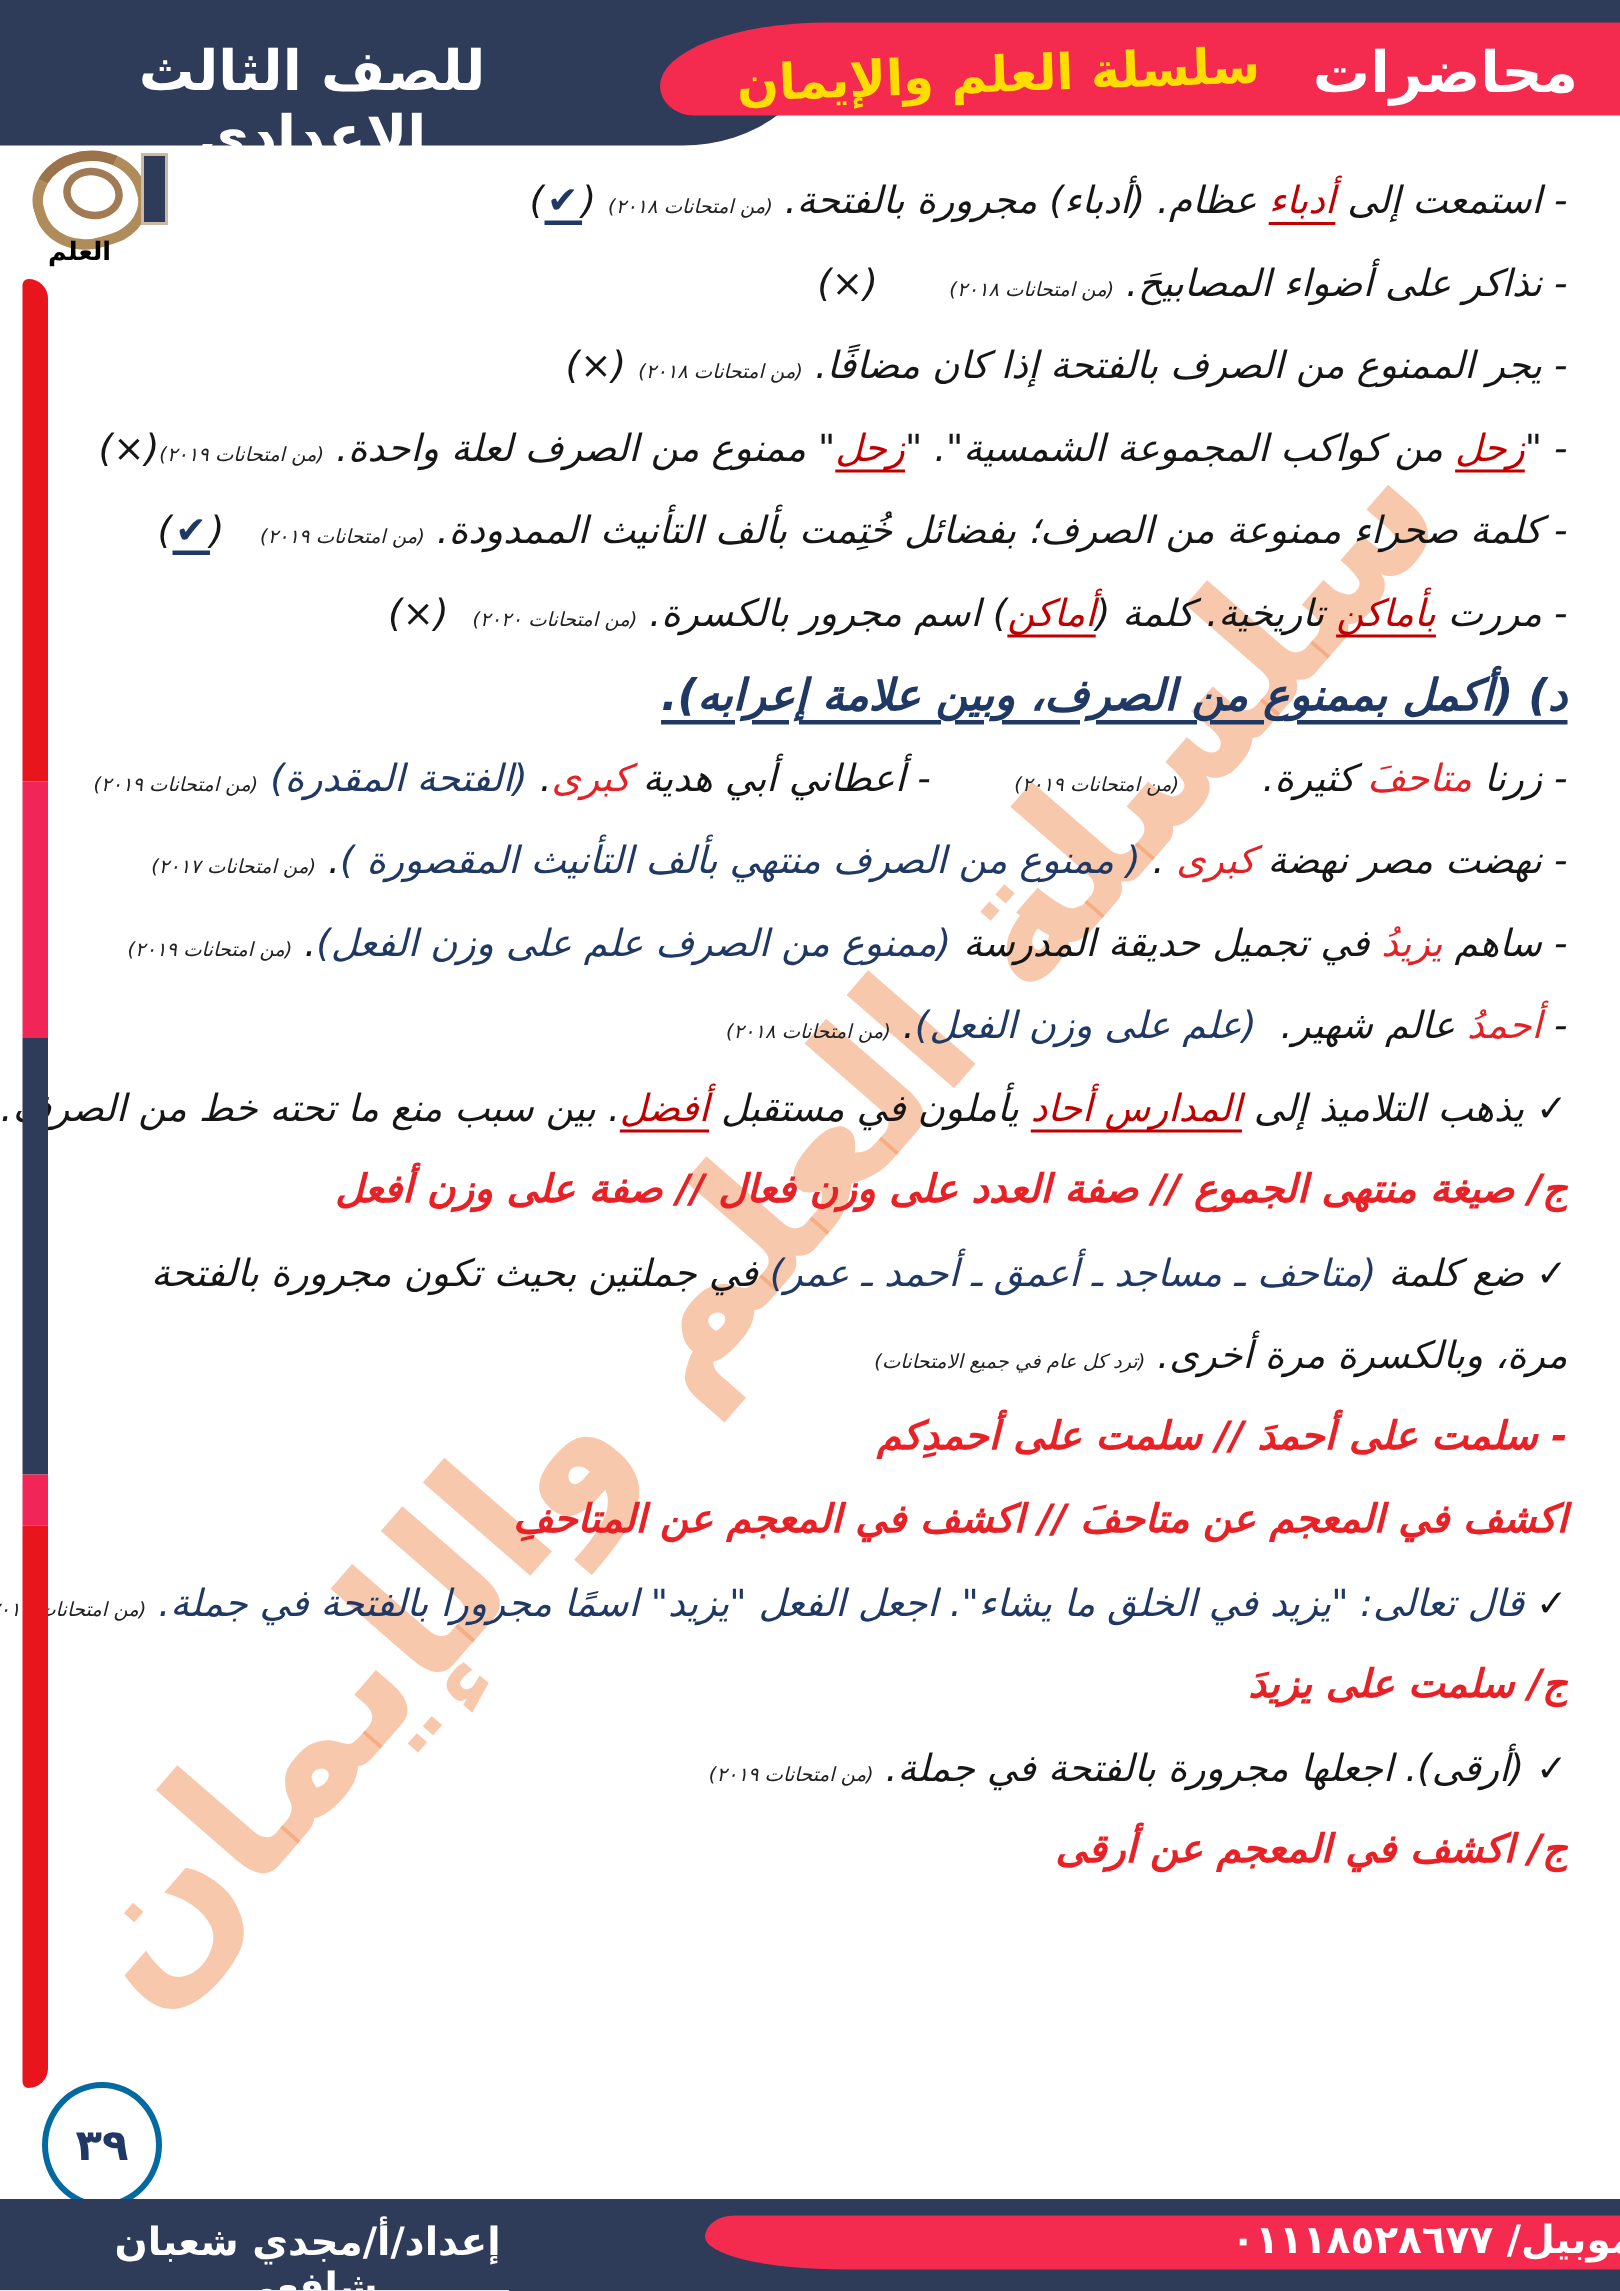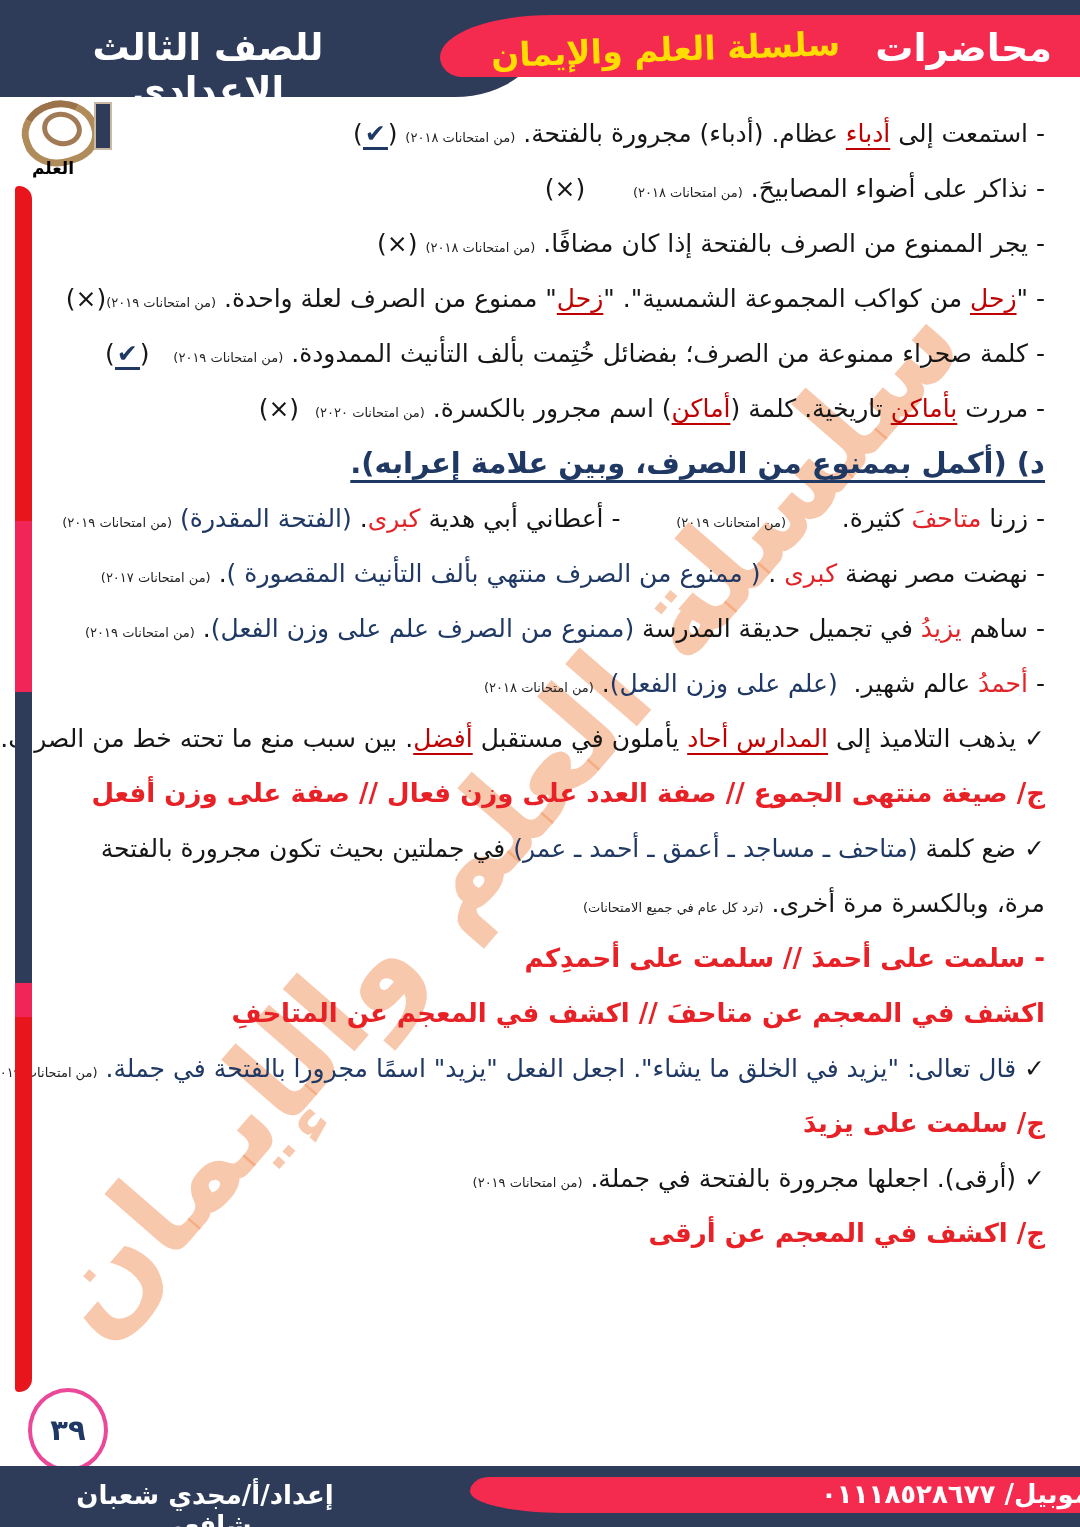--- a/index.html
+++ b/index.html
@@ -40,37 +40,37 @@
 
   
   .watermark{position:absolute;top:740px;left:-240px;width:1500px;height:170px;z-index:1;
         transform:rotate(-49deg);text-align:center;pointer-events:none;}
   .watermark span{font-size:125px;font-weight:bold;color:rgba(242,146,92,0.50);
         direction:rtl;white-space:nowrap;letter-spacing:2px;}
 
   
   .content{position:absolute;top:106px;right:35px;left:45px;z-index:2;}
   .line{direction:rtl;text-align:right;white-space:nowrap;height:55px;line-height:55px;
-        font-size:25px;color:#161616;}
+        font-size:25px;color:#161616;font-style:italic;}
   .line.heading{color:#1f3864;font-weight:bold;font-size:29px;
         text-decoration:underline;text-decoration-thickness:3px;text-underline-offset:7px;}
   .line.answer{color:#e82127;font-weight:600;font-size:26px;}
   .seg-b{color:#161616;}
   .seg-r{color:#e32227;}
   .seg-ru{color:#c00000;text-decoration:underline;text-decoration-color:#c00000;
         text-decoration-thickness:2px;text-underline-offset:6px;}
   .seg-n{color:#1f3864;}
   .seg-s{font-size:13px;color:#222222;}
   .seg-ans{color:inherit;}
   .seg-chk{color:#1f3864;font-weight:bold;border-bottom:3px solid #1f3864;
         display:inline-block;line-height:1.05;padding:0 2px;}
 
   
   .page-num{position:absolute;left:28px;top:1388px;width:72px;height:76px;z-index:4;
-        border:4px solid #ec4899;border-radius:50%;display:flex;align-items:center;justify-content:center;
+        border:4px solid #0369a1;border-radius:50%;display:flex;align-items:center;justify-content:center;
         color:#1f3864;font-weight:bold;font-size:29px;background:#ffffff;}
 
   
   .footer{position:absolute;left:0;top:1466px;width:1080px;height:61px;background:#2e3b59;z-index:5;padding-left:40px;}
   .footer .red-band{position:absolute;top:11px;left:470px;right:0;height:36px;background:#f42a4f;
         border-top-left-radius:36px 26px;border-bottom-left-radius:170px 40px;}
   .footer .prepared{position:absolute;top:14px;left:40px;width:330px;text-align:center;color:#ffffff;
         font-weight:bold;font-size:26px;direction:rtl;}
   .footer .mobile{position:absolute;top:13px;right:30px;color:#ffffff;font-weight:bold;font-size:26px;direction:rtl;}
 </style>

